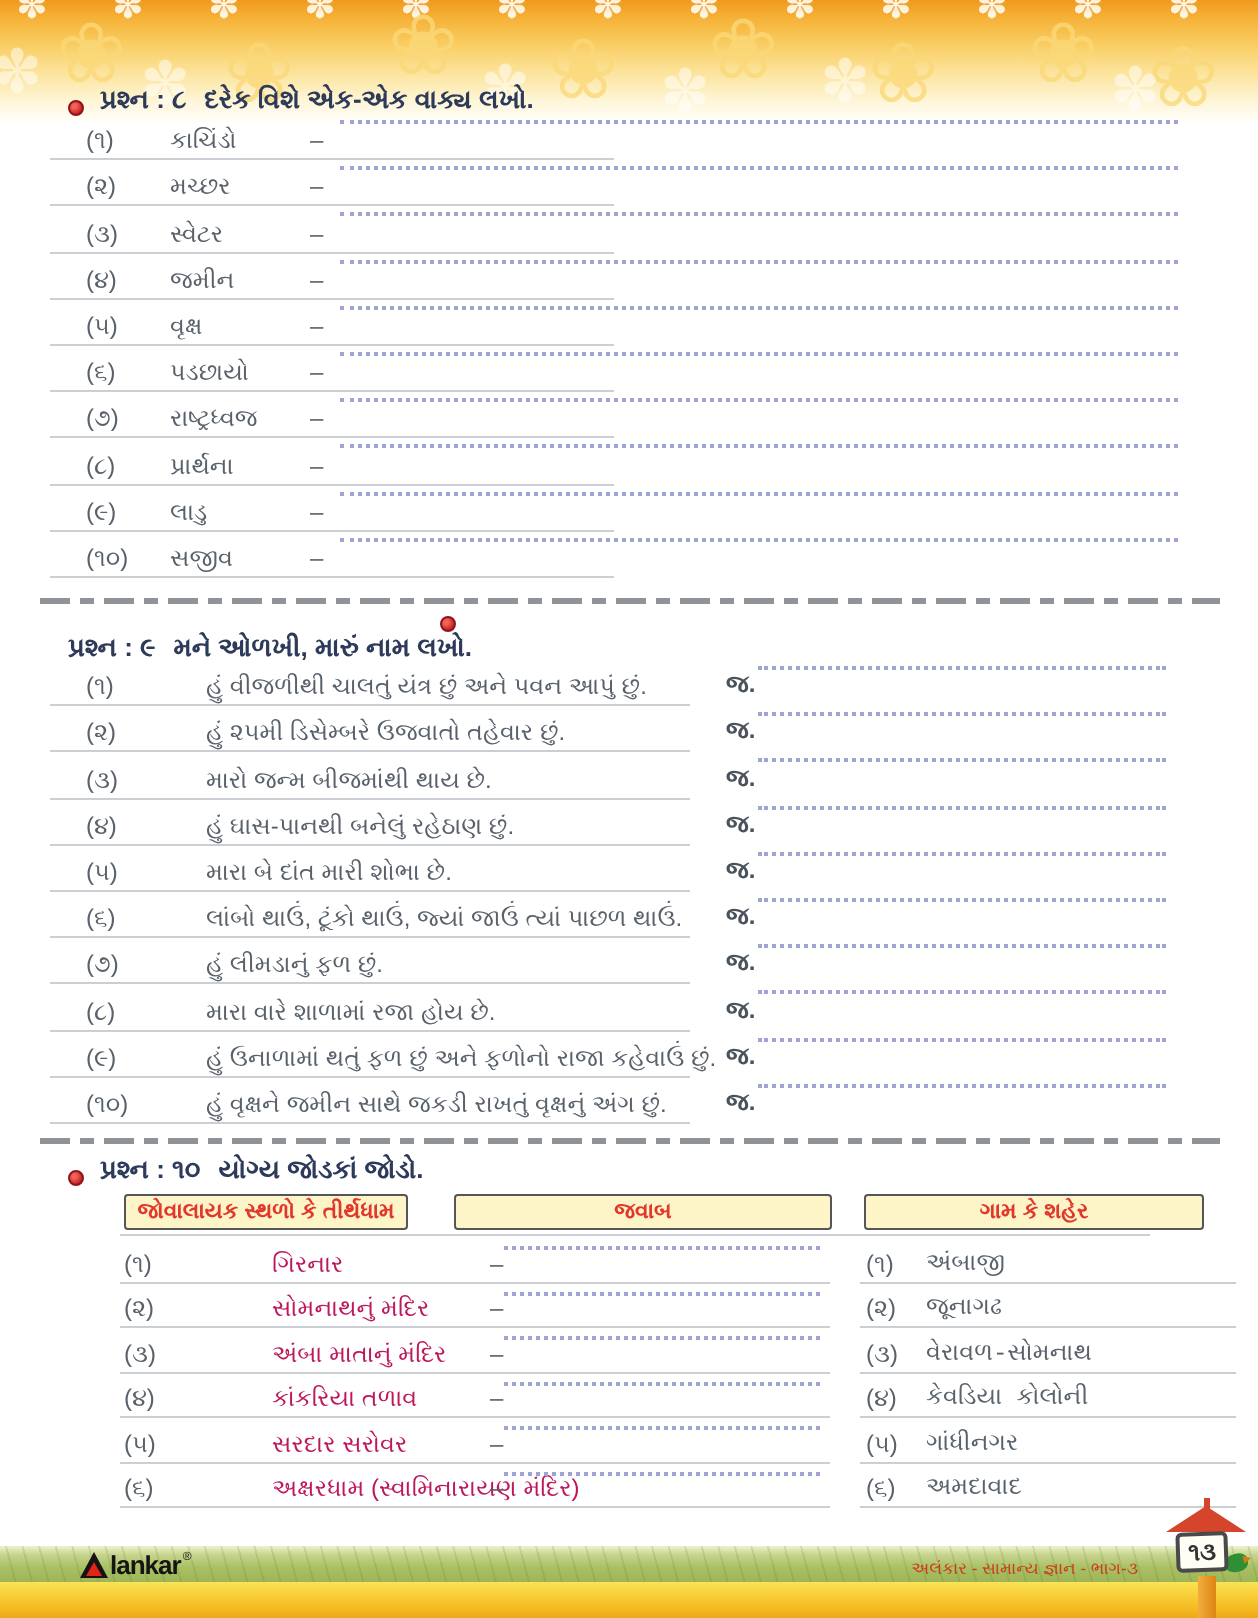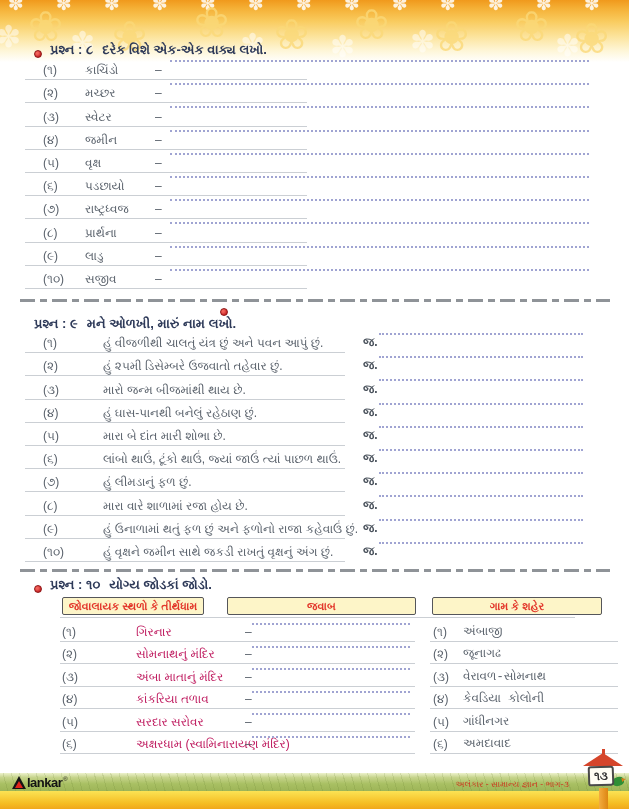--- a/index.html
+++ b/index.html
@@ -76,21 +76,21 @@
     background:linear-gradient(180deg,#EDF2CC 0%,#C6D48C 25%,#A9C063 60%,#9DB558 100%);
   }
   .grass::after{
     content:""; position:absolute; inset:0;
     background:repeating-linear-gradient(75deg,transparent 0 7px,rgba(96,122,42,.16) 7px 8px);
   }
   .band{
     position:absolute; top:791px; left:0; width:629px; height:18px;
     background:linear-gradient(180deg,#FBE354 0%,#F5BC22 70%,#F0A71B 100%);
   }
-  .logo{ position:absolute; top:775px; left:12px; height:14px; display:flex; align-items:flex-end; z-index:4;text-align:center; }
+  .logo{ position:absolute; top:775px; left:40px; height:14px; display:flex; align-items:flex-end; z-index:4;text-align:center; }
   .logo-tri{ position:relative; width:0; height:0; border-left:7px solid transparent; border-right:7px solid transparent; border-bottom:13px solid #141414; margin-right:1px; }
   .logo-tri::after{ content:""; position:absolute; left:-4px; top:5px; border-left:4px solid transparent; border-right:4px solid transparent; border-bottom:7px solid #E1251B; }
   .logo-text{ font-size:13px; font-weight:bold; color:#141414; letter-spacing:-0.5px; line-height:13px; }
   .logo-reg{ font-size:6px; color:#141414; position:relative; top:-7px; margin-left:1px; }
   .series{ position:absolute; top:779px; right:60px; font-size:8.5px; font-weight:normal; color:#CC3A22; z-index:4; white-space:nowrap; }
 
   .signpost{ position:absolute; top:751px; left:583px; width:42px; height:58px; z-index:6; }
   .sp-finial{ position:absolute; top:-2px; left:19px; width:3px; height:6px; background:#D5452B; }
   .sp-roof{ position:absolute; top:2px; left:0; width:0; height:0; border-left:20px solid transparent; border-right:20px solid transparent; border-bottom:13px solid #D5452B; }
   .sp-sign{

